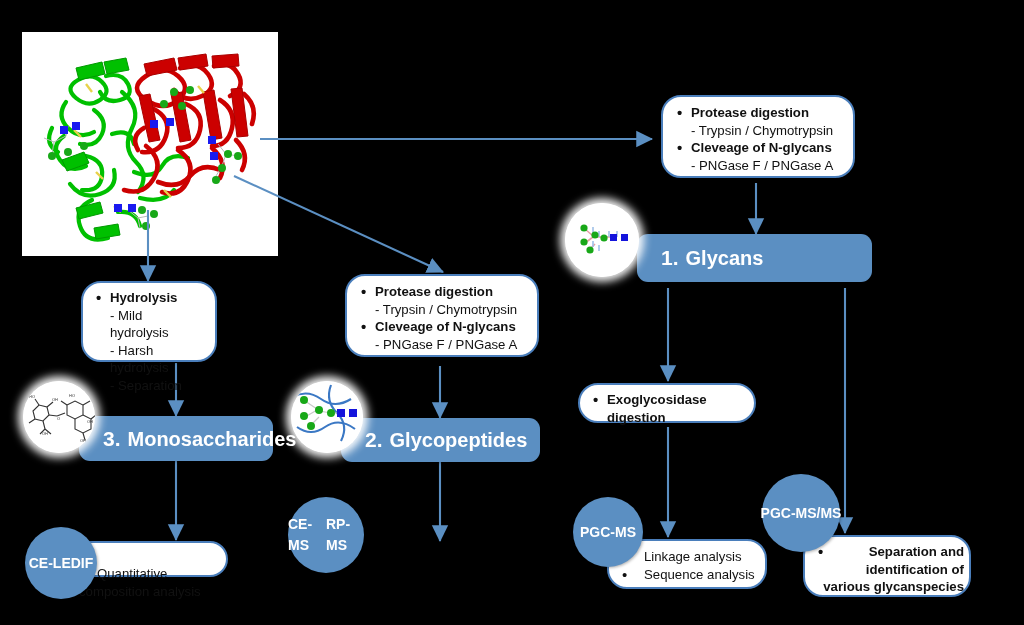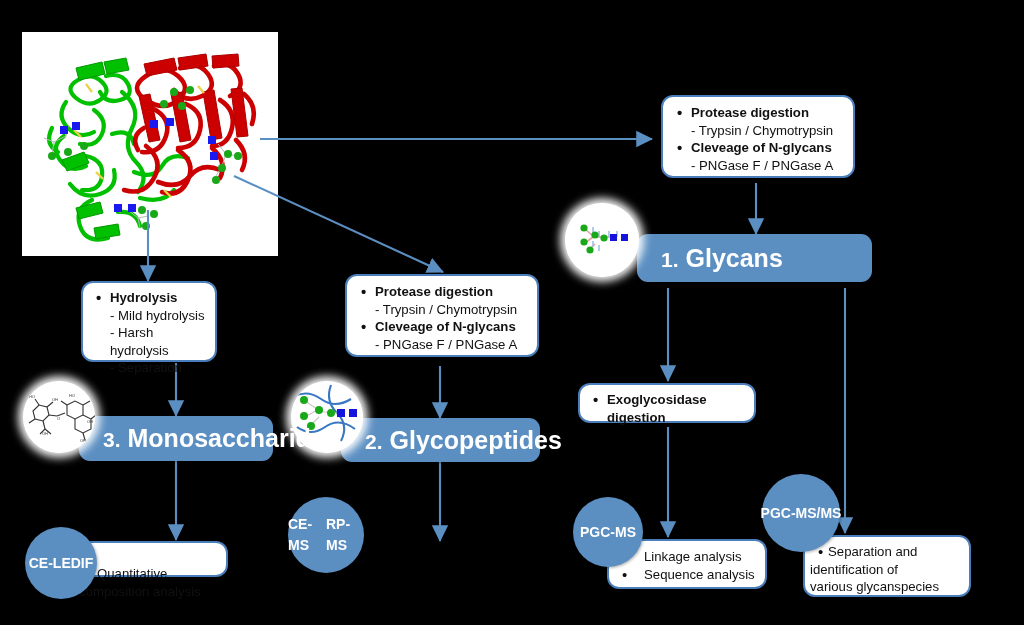--- a/index.html
+++ b/index.html
@@ -2,34 +2,34 @@
 <html><head>
 <meta charset="utf-8">
 <style>
   html,body{margin:0;padding:0;background:#000;}
   #stage{position:relative;width:1024px;height:625px;background:#000;
          font-family:"Liberation Sans",sans-serif;overflow:hidden;}
 
   .protein-img{position:absolute;left:22px;top:32px;width:256px;height:224px;background:#ffffff;}
   .protein-img svg{display:block;width:100%;height:100%;}
 
-  .box{position:absolute;background:#ffffff;border:2px solid #4a7ebb;border-radius:12px;
+  .box{position:absolute;background:#ffffff;border:2px solid #4a7ebb;border-radius:20px;
        box-sizing:border-box;box-shadow:1px 1px 3px rgba(0,0,0,.35);}
   .box ul{list-style:none;margin:0;padding:0;}
   .box li{position:relative;font-size:13.2px;color:#111;line-height:1.33;}
   .bullet{padding-left:22px;}
   .bullet:before{content:"\2022";position:absolute;left:8px;top:-1px;font-size:15px;color:#111;}
   .b{font-weight:bold;}
   .sub{padding-left:22px;}
-  .ctr{text-align:left;}
+  .ctr{text-align:right;font-weight:bold;}
 
   .banner{position:absolute;background:#5b8fc2;border-radius:11px;
           display:flex;align-items:center;box-shadow:1px 1px 3px rgba(0,0,0,.3);}
   .banner .num{font-size:21px;font-weight:bold;color:#fff;margin-right:7px;}
-  .banner .ttl{font-size:25px;color:#fff;font-weight:600;}
+  .banner .ttl{font-size:20px;color:#fff;font-weight:600;}
   .banner .inner{padding-left:24px;display:flex;align-items:baseline;}
 
   .circle-icon{position:absolute;border-radius:50%;background:#ffffff;
                box-shadow:0 0 9px 5px rgba(255,255,255,.95);overflow:visible;}
   .circle-icon svg{display:block;border-radius:50%;}
 
   .tech-circle{position:absolute;border-radius:50%;background:#5b8fc2;
                display:flex;flex-direction:row;align-items:center;justify-content:center;
                color:#fff;font-weight:bold;font-size:14px;line-height:1.5;
                box-shadow:1px 1px 3px rgba(0,0,0,.3);}
@@ -165,21 +165,21 @@
 
   <div class="box" style="left:345px;top:274px;width:194px;height:83px;padding:7px 6px 0 6px;">
     <ul>
       <li class="bullet b">Protease digestion</li>
       <li class="sub">- Trypsin / Chymotrypsin</li>
       <li class="bullet b">Cleveage of N-glycans</li>
       <li class="sub">- PNGase F / PNGase A</li>
     </ul>
   </div>
 
-  <div class="box" style="left:81px;top:281px;width:136px;height:81px;padding:6px 5px 0 5px;">
+  <div class="box" style="left:81px;top:281px;width:136px;height:81px;padding:6px 22px 0 5px;">
     <ul>
       <li class="bullet b">Hydrolysis</li>
       <li class="sub">- Mild hydrolysis</li>
       <li class="sub">- Harsh hydrolysis</li>
       <li class="sub">- Separation</li>
     </ul>
   </div>
 
   <div class="box" style="left:578px;top:383px;width:178px;height:40px;padding:6px 5px 0 5px;">
     <ul>

